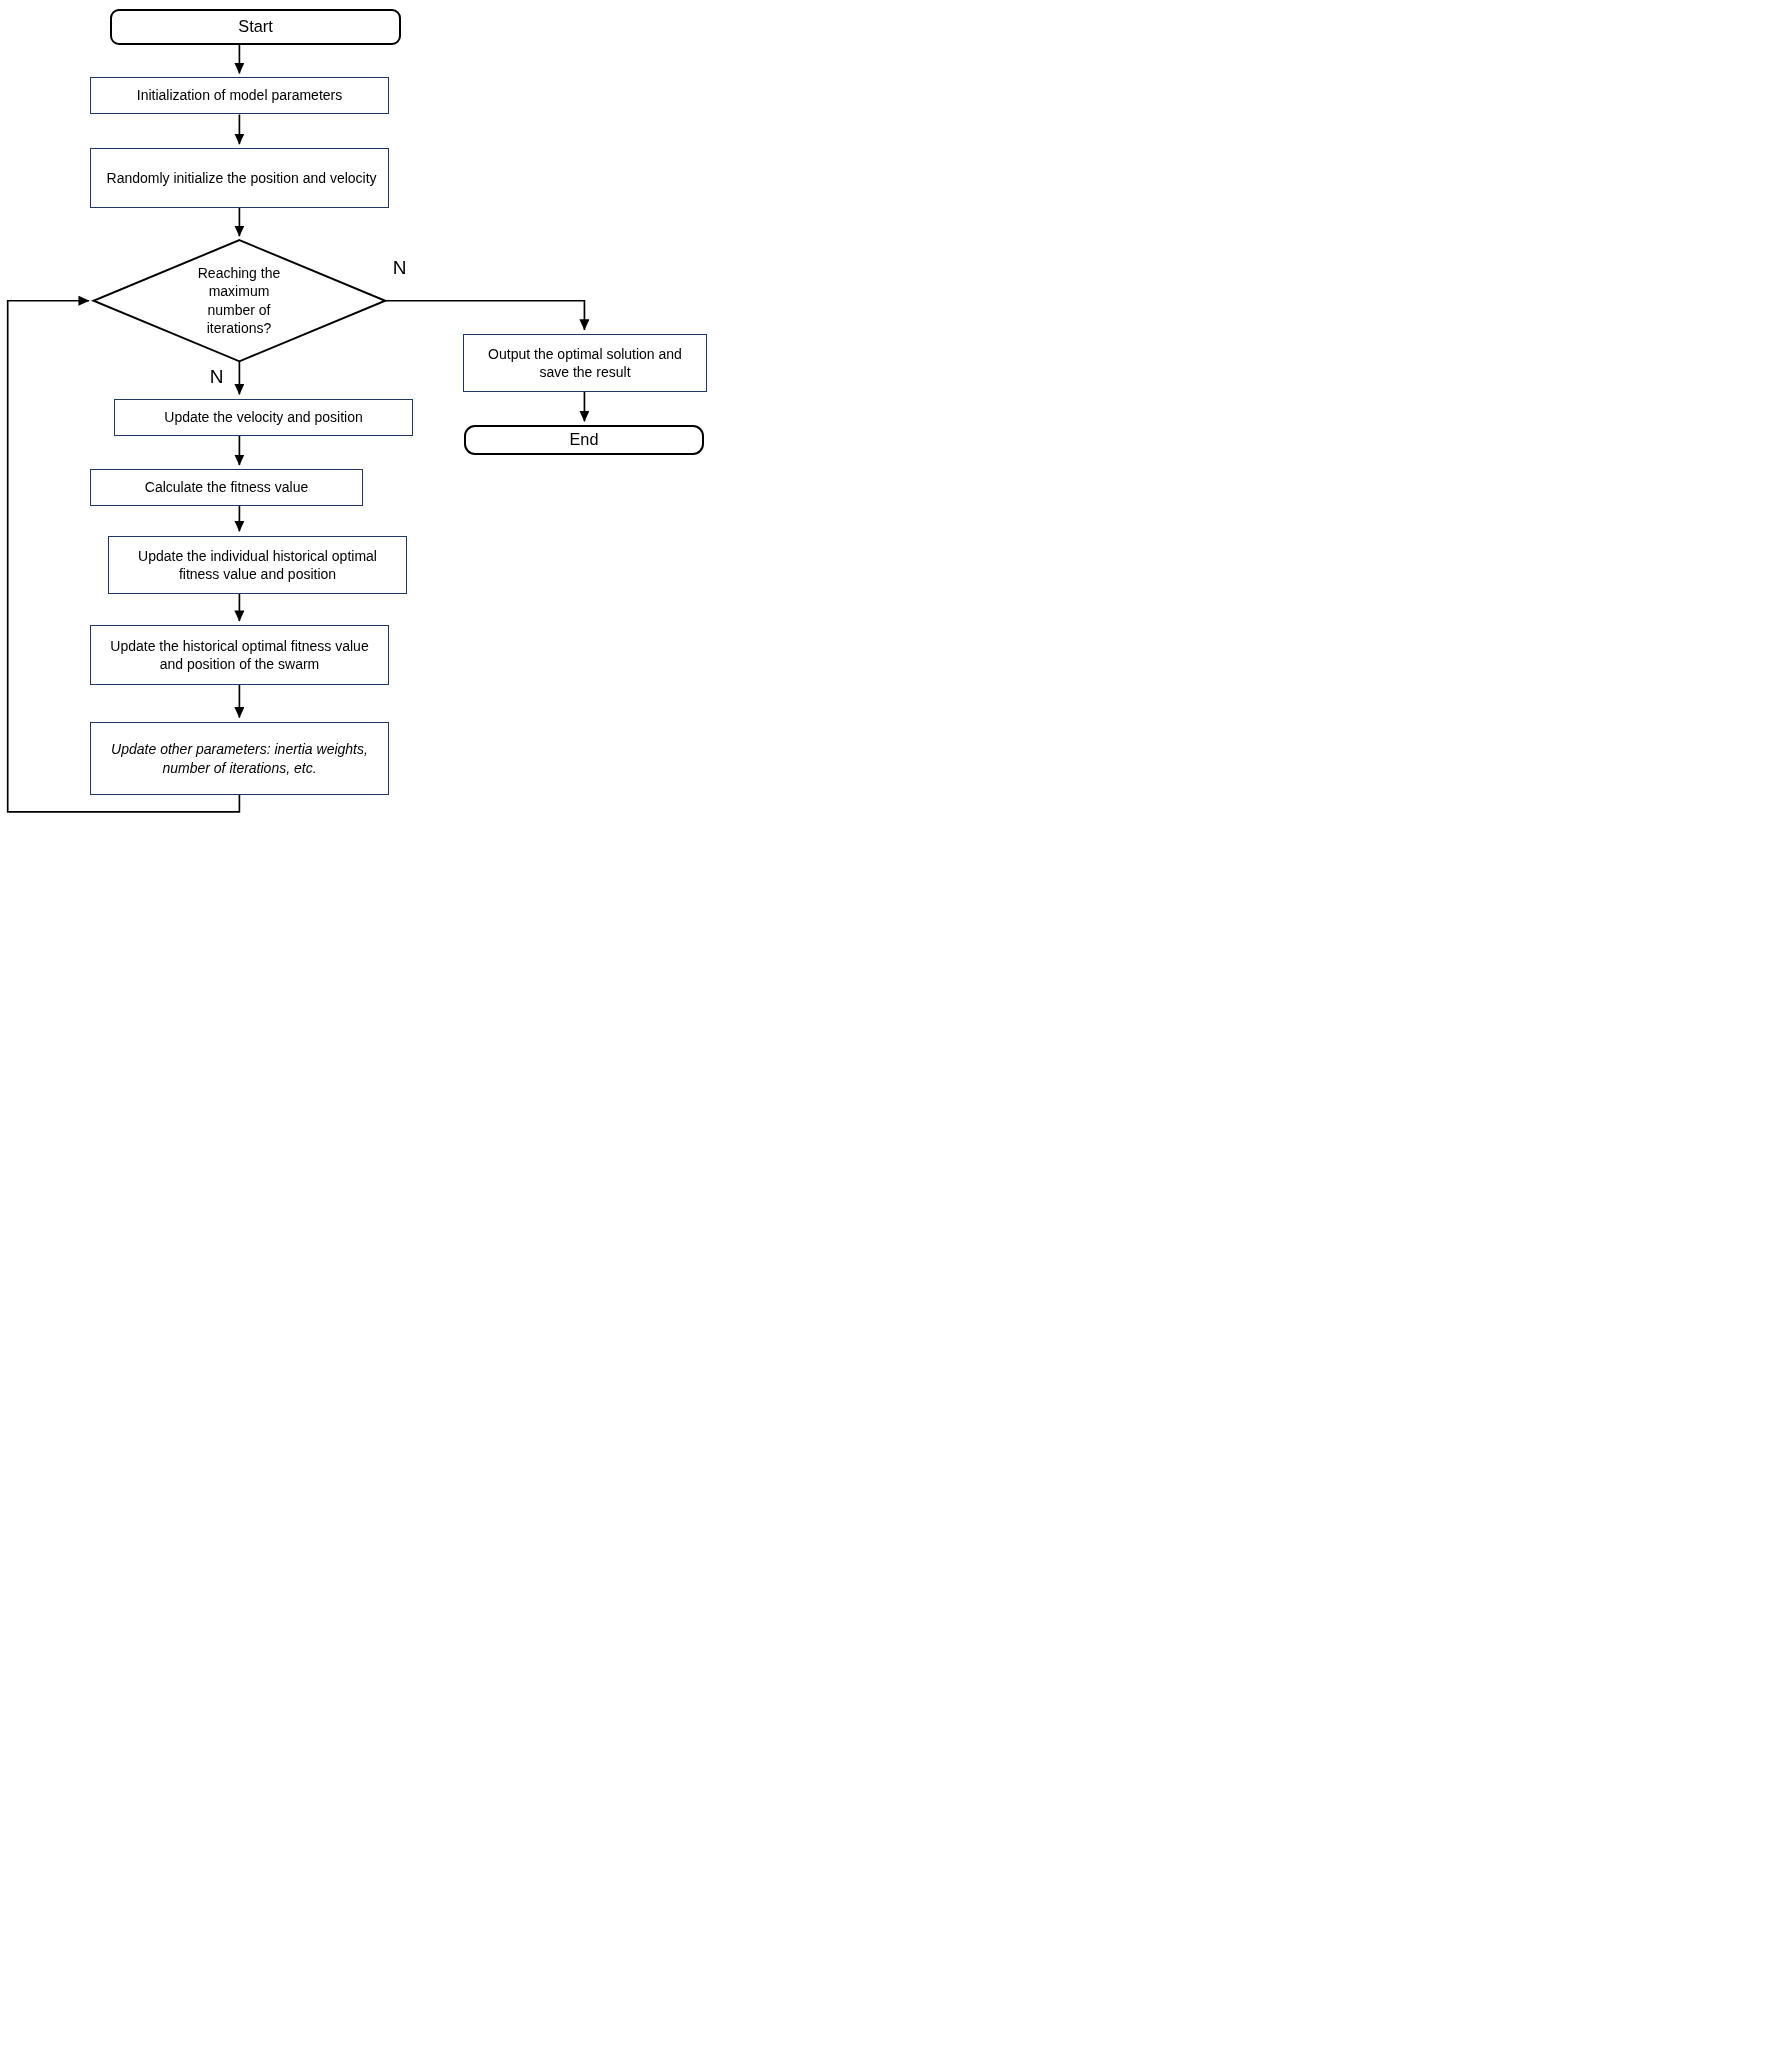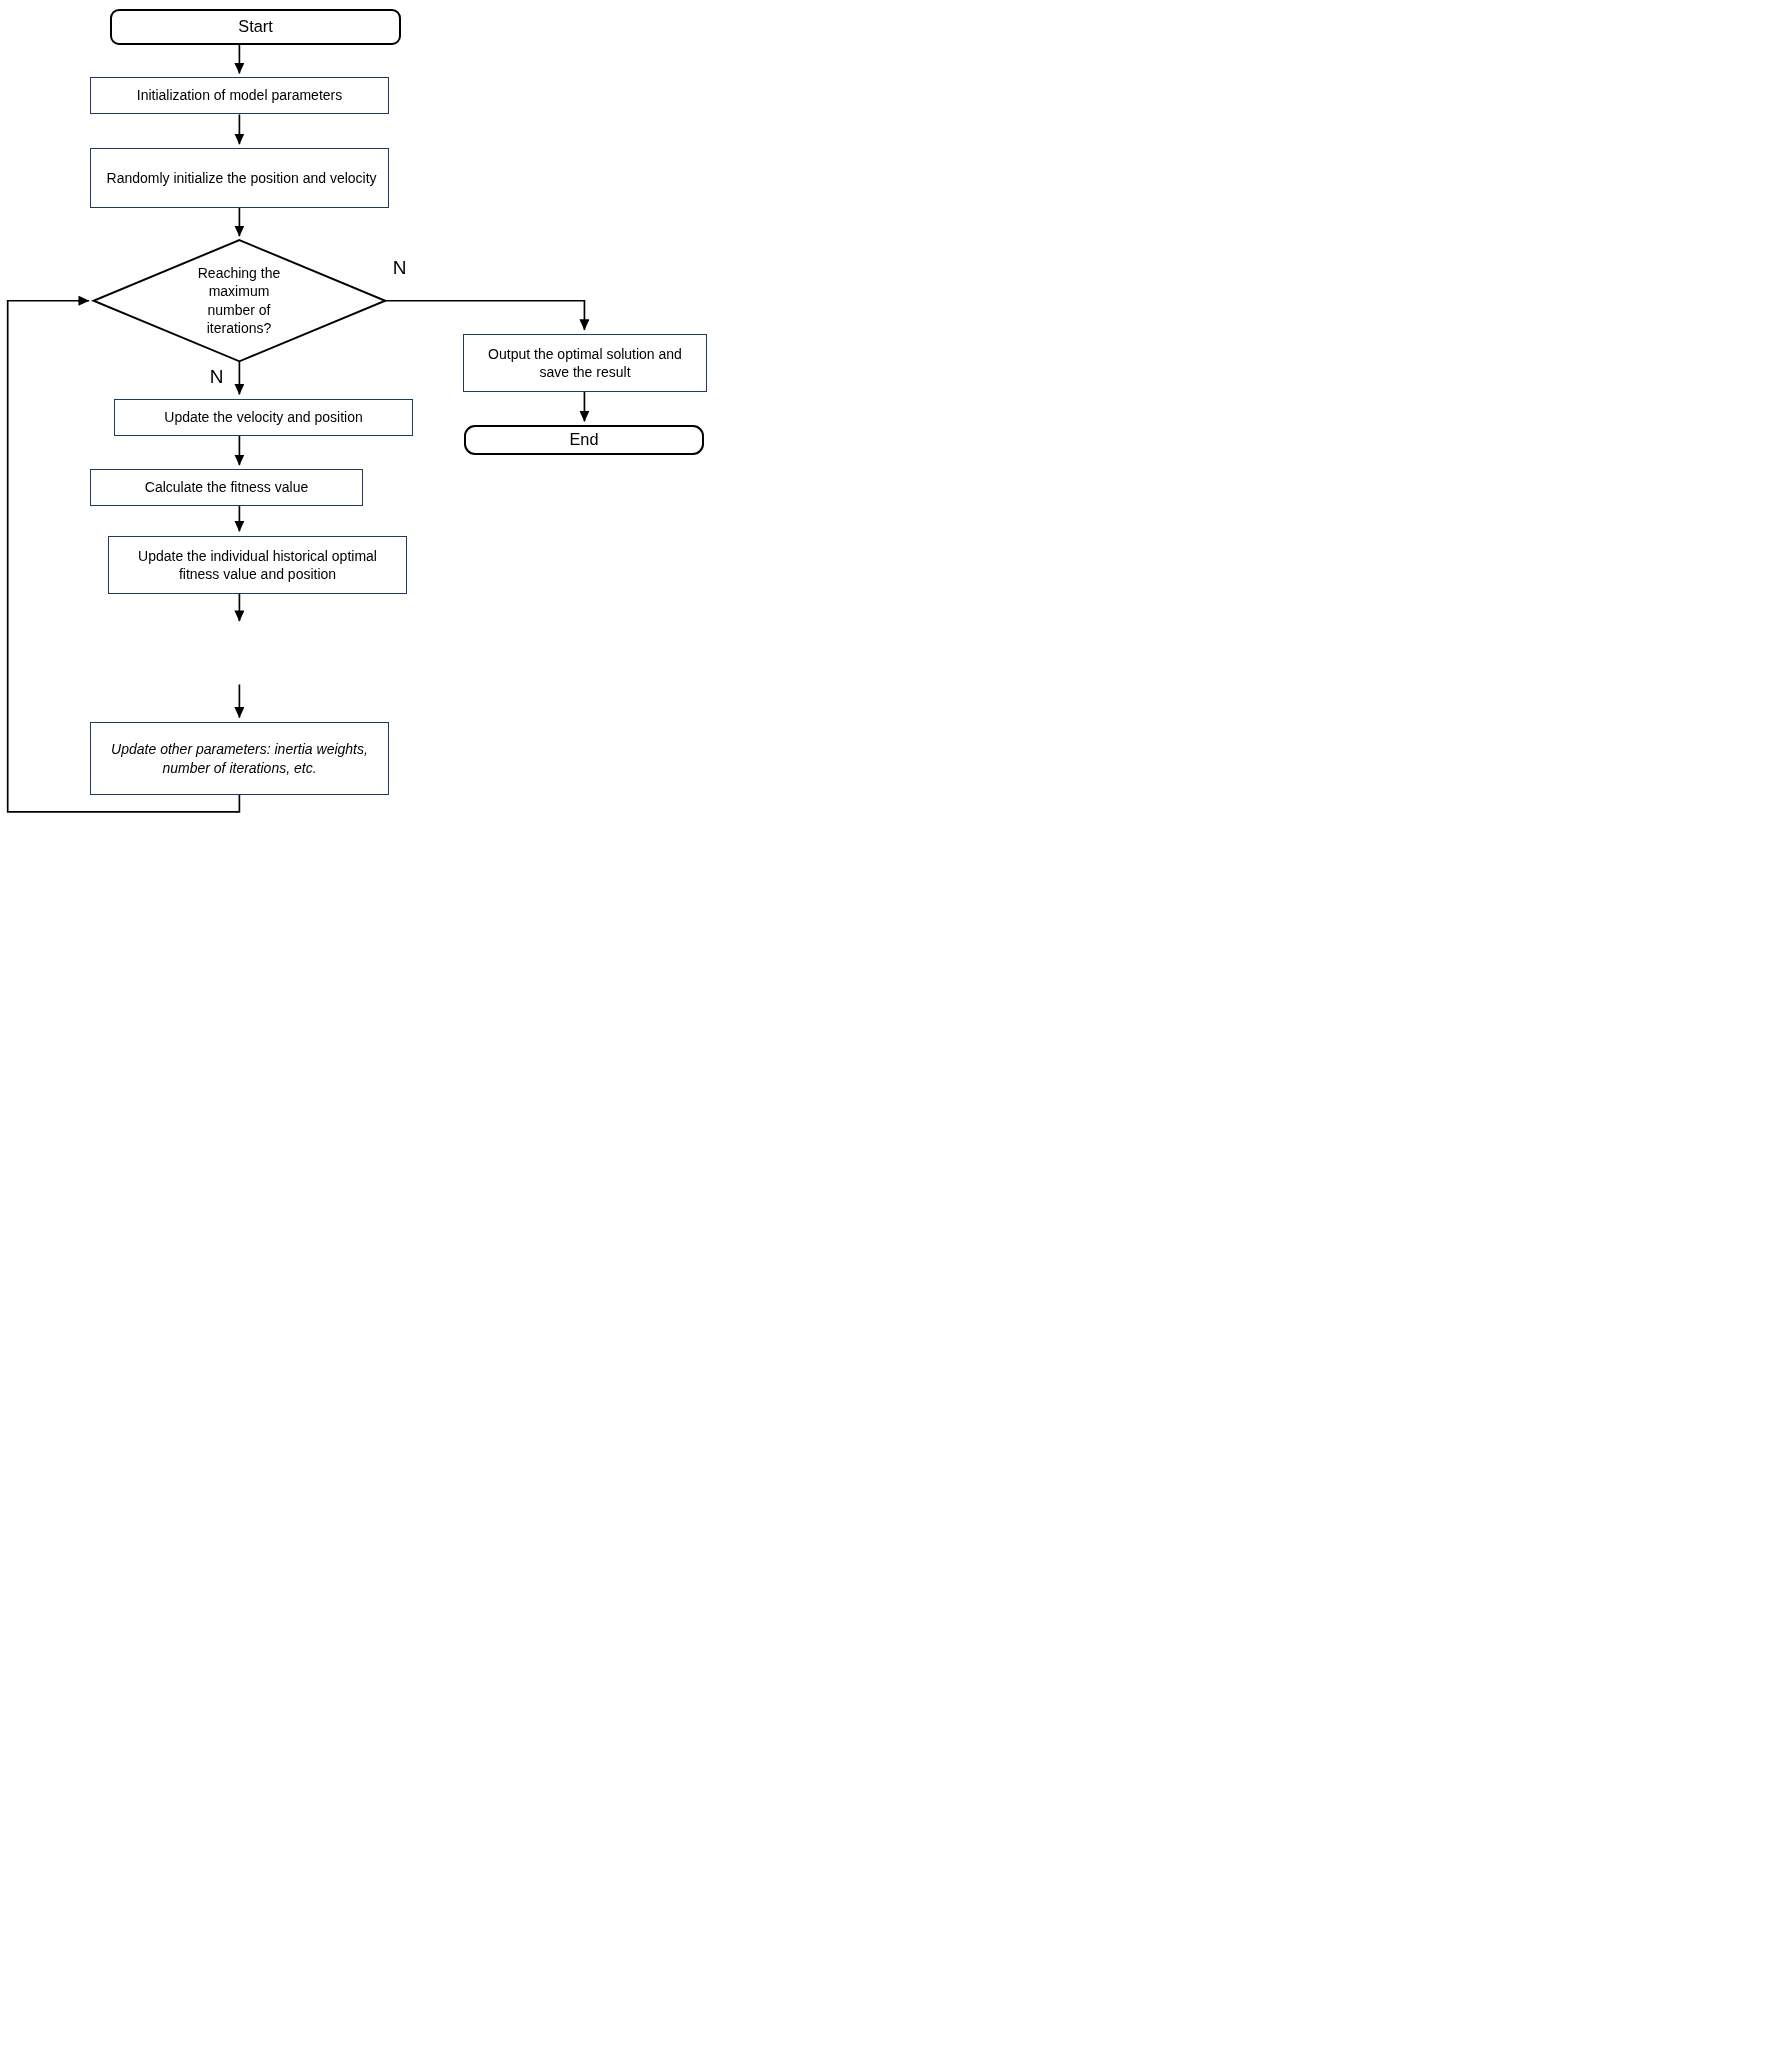--- a/index.html
+++ b/index.html
@@ -83,20 +83,21 @@
   <div class="edge-label" style="left:387px; top:257px;">N</div>
 
   <div class="edge-label" style="left:204px; top:366px;">N</div>
 
   <div class="node process" style="left:90px; top:399px; width:299px; height:37px;margin-left:24px;">Update the velocity and position</div>
 
   <div class="node process" style="left:90px; top:469px; width:273px; height:37px;">Calculate the fitness value</div>
 
   <div class="node process" style="left:108px; top:536px; width:299px; height:58px;">Update the individual historical optimal fitness value and position</div>
 
+  <div class="node process" style="left:90px; top:625px; width:299px; height:60px;">Update the historical optimal fitness value and position of the swarm</div>
 
   <div class="node process" style="left:90px; top:722px; width:299px; height:73px;font-style:italic;">Update other parameters: inertia weights, number of iterations, etc.</div>
 
   <div class="node process" style="left:463px; top:334px; width:244px; height:58px;">Output the optimal solution and save the result</div>
 
   <div class="node terminator" style="left:464px; top:425px; width:240px; height:30px; border-radius:11px;">End</div>
 
 </div>
 
 

